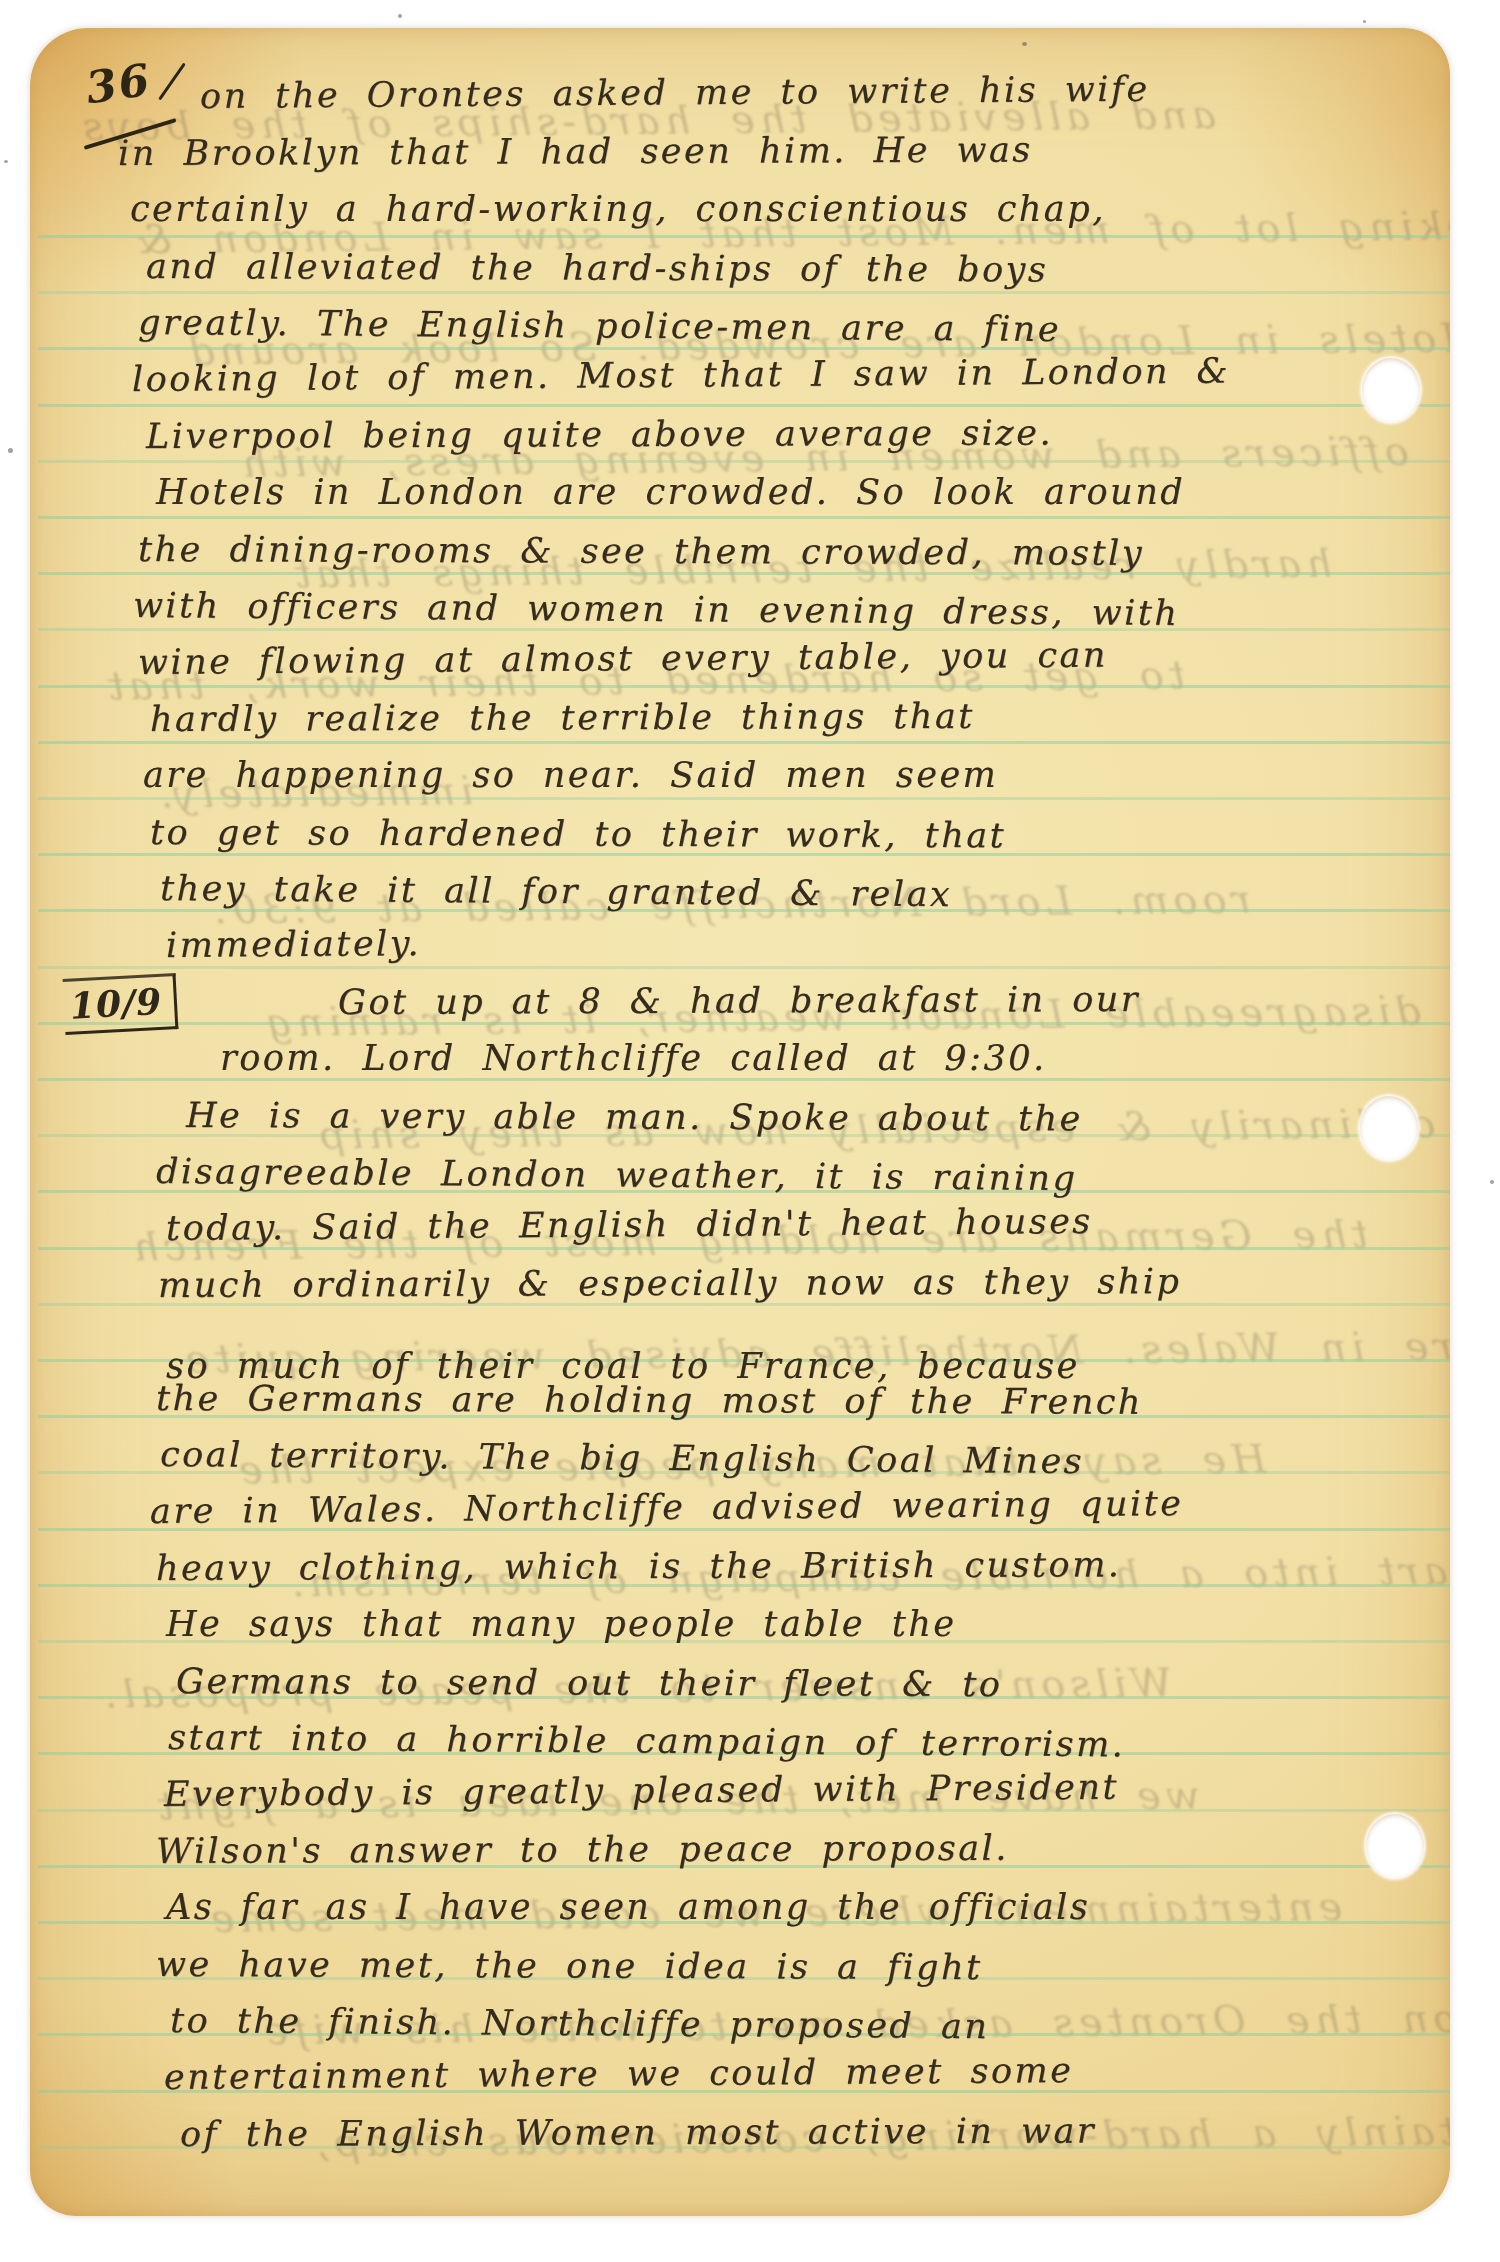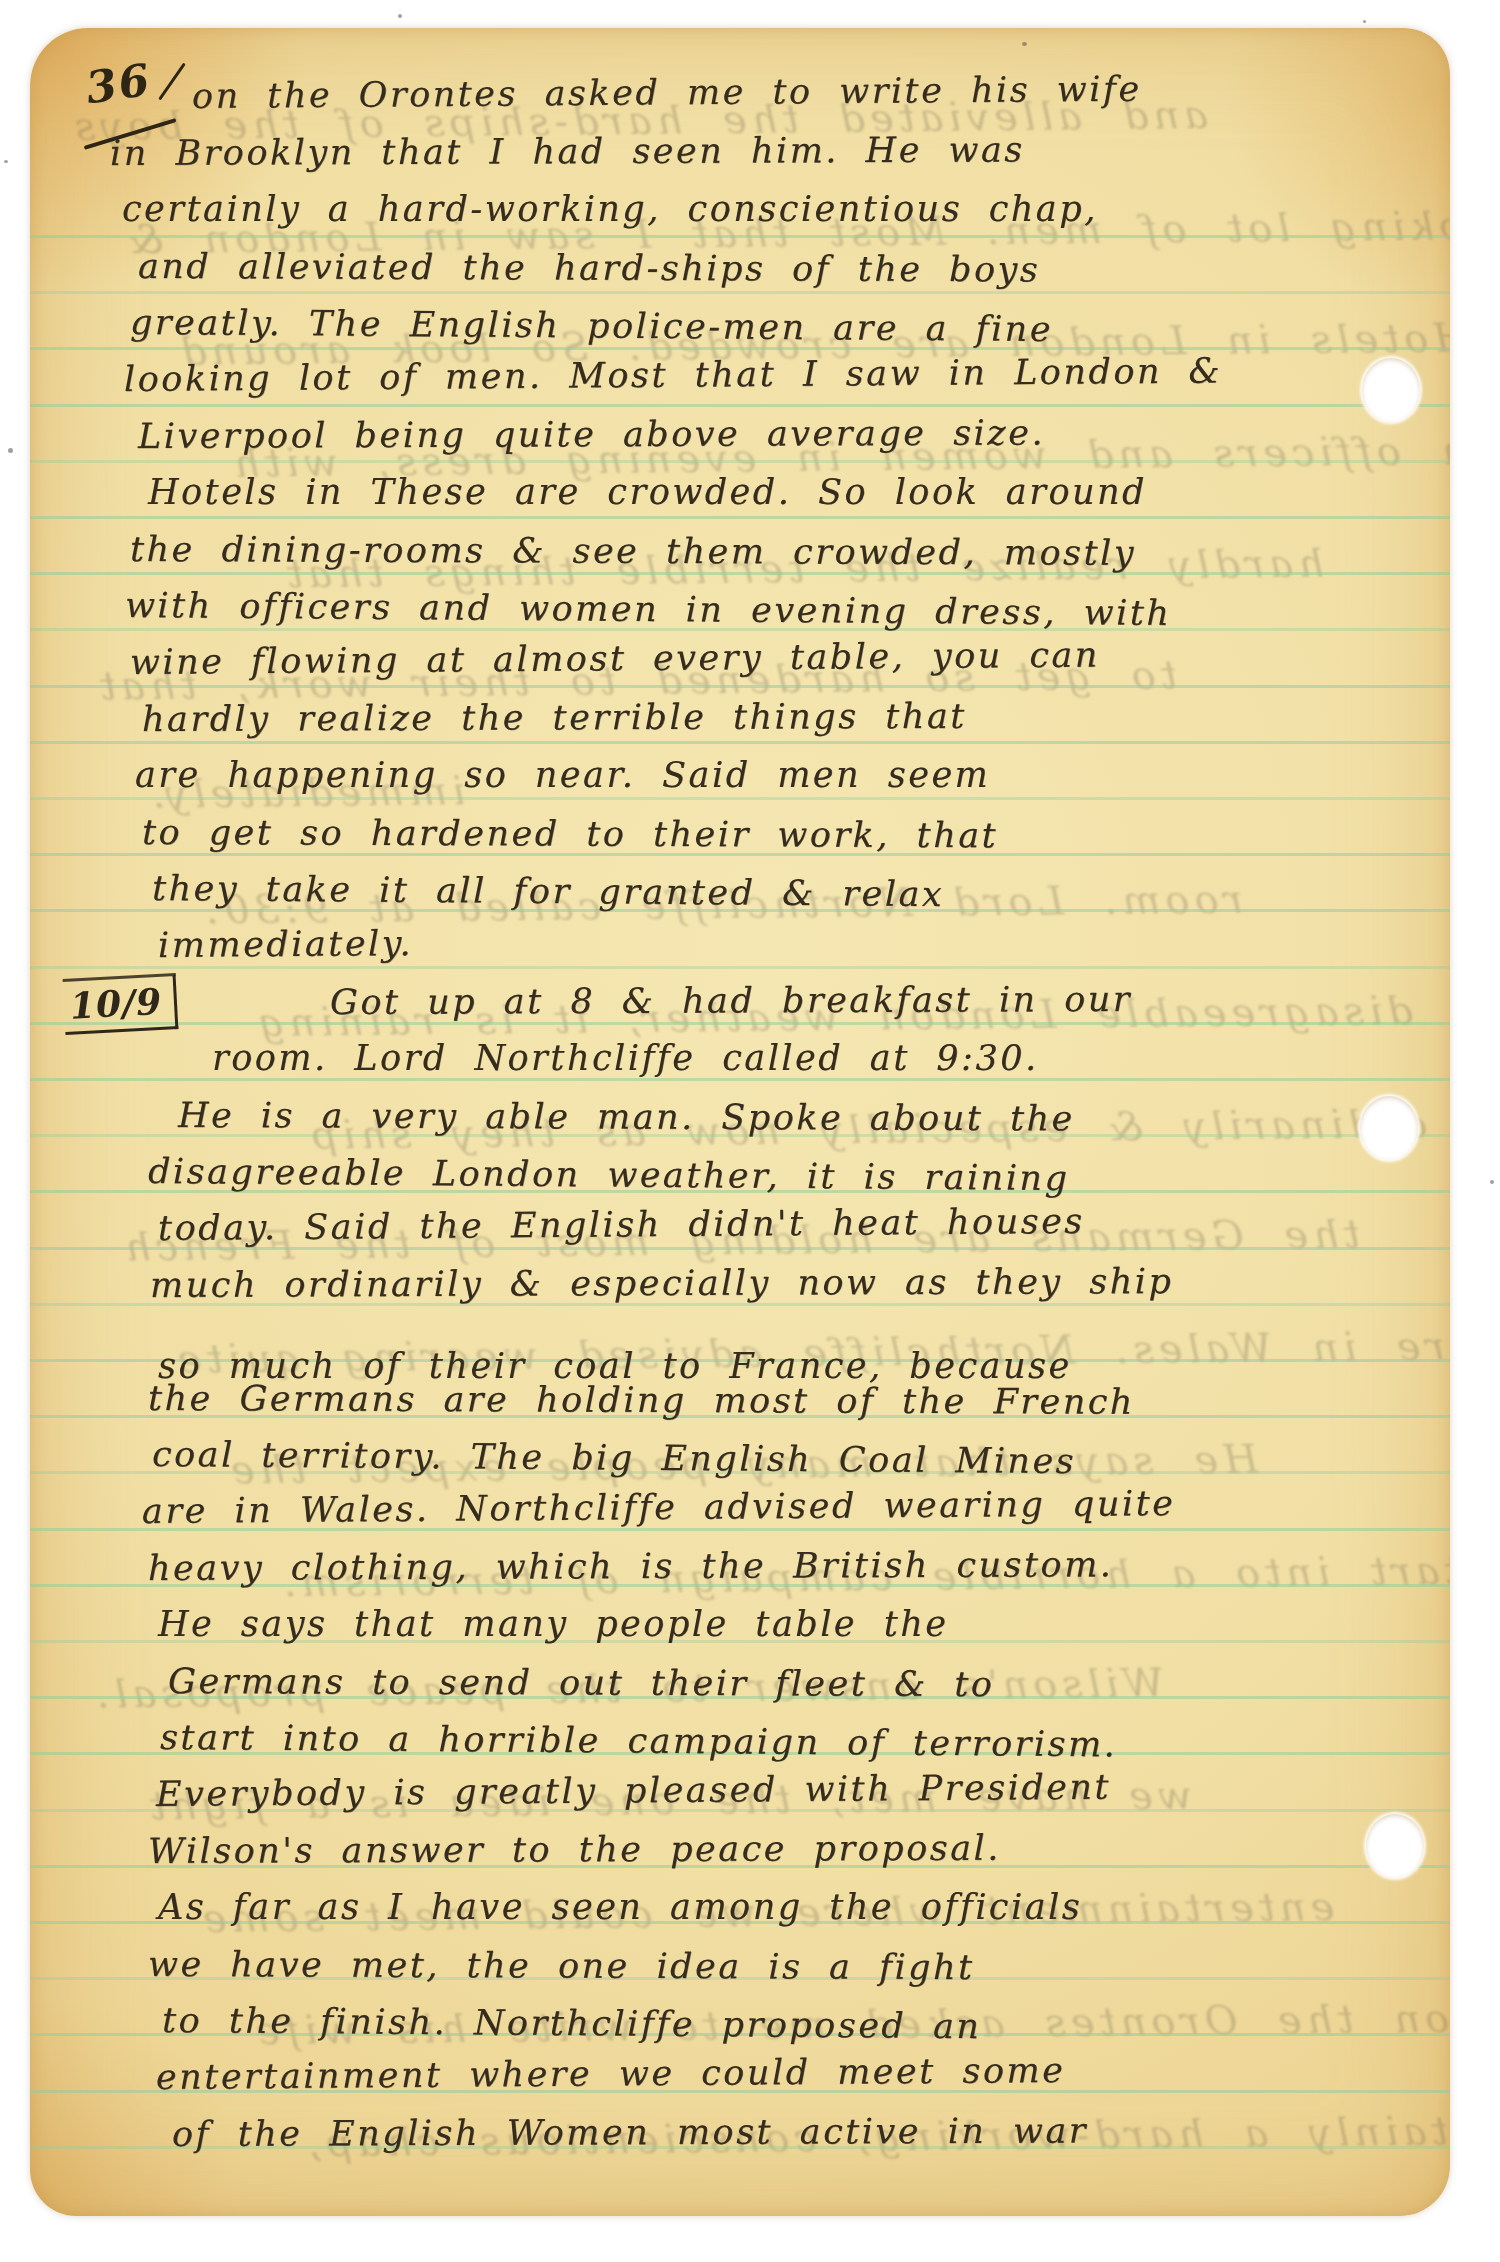--- a/index.html
+++ b/index.html
@@ -17,21 +17,21 @@
       inset 0 0 110px rgba(198,138,52,0.38),
       inset 0 0 16px rgba(170,115,40,0.28);
     overflow:hidden;
   }
   .rule{position:absolute;left:0;width:100%;height:3px;background:rgba(146,204,158,0.55);}
   .rule.faint{background:rgba(146,204,158,0.38);}
   .hole{
     position:absolute;width:58px;height:64px;border-radius:50%;background:#ffffff;
     box-shadow:0 0 3px 2px rgba(255,255,255,0.95), inset 0 2px 4px rgba(160,115,50,0.30);
   }
-  .ink-layer,.bleed-layer,.rules-layer{position:absolute;left:0;top:0;width:100%;height:100%;}
+  .ink-layer,.bleed-layer,.rules-layer{position:absolute;left:8px;top:0;width:100%;height:100%;}
   .hline{
     position:absolute;white-space:nowrap;
     font:italic 400 35px/56px "DejaVu Serif",serif;
     color:#352c1e;letter-spacing:2.5px;word-spacing:13px;
     transform-origin:left center;
     text-shadow:0.5px 0.4px 0.5px rgba(45,35,18,0.45);
   }
   .bline{
     position:absolute;white-space:nowrap;
     font:italic 400 40px/56px "DejaVu Serif",serif;
@@ -144,21 +144,21 @@
     <div class="date-box">10/9</div>
 
     <div class="ink-layer" id="ink-layer">
         <div class="hline" style="left: 162px; top: 40px; transform: rotate(-0.44deg);">on the Orontes asked me to write his wife</div>
         <div class="hline" style="left: 80px; top: 96.6px; transform: rotate(-0.22deg);">in Brooklyn that I had seen him. He was</div>
         <div class="hline" style="left: 92px; top: 153.2px; transform: rotate(0deg);">certainly a hard-working, conscientious chap,</div>
         <div class="hline" style="left: 108px; top: 209.8px; transform: rotate(0.22deg);">and alleviated the hard-ships of the boys</div>
         <div class="hline" style="left: 100px; top: 266.4px; transform: rotate(0.44deg);">greatly. The English police-men are a fine</div>
         <div class="hline" style="left: 94px; top: 323px; transform: rotate(-0.44deg);">looking lot of men. Most that I saw in London &amp;</div>
         <div class="hline" style="left: 108px; top: 379.6px; transform: rotate(-0.22deg);">Liverpool being quite above average size.</div>
-        <div class="hline" style="left: 118px; top: 436.2px; transform: rotate(0deg);">Hotels in These are crowded. So look around</div>
+        <div class="hline" style="left: 118px; top: 436.2px; transform: rotate(0deg);">Hotels in London are crowded. So look around</div>
         <div class="hline" style="left: 100px; top: 492.8px; transform: rotate(0.22deg);">the dining-rooms &amp; see them crowded, mostly</div>
         <div class="hline" style="left: 95px; top: 549.4px; transform: rotate(0.44deg);">with officers and women in evening dress, with</div>
         <div class="hline" style="left: 100px; top: 606px; transform: rotate(-0.44deg);">wine flowing at almost every table, you can</div>
         <div class="hline" style="left: 112px; top: 662.6px; transform: rotate(-0.22deg);">hardly realize the terrible things that</div>
         <div class="hline" style="left: 105px; top: 719.2px; transform: rotate(0deg);">are happening so near. Said men seem</div>
         <div class="hline" style="left: 112px; top: 775.8px; transform: rotate(0.22deg);">to get so hardened to their work, that</div>
         <div class="hline" style="left: 122px; top: 832.4px; transform: rotate(0.44deg);">they take it all for granted &amp; relax</div>
         <div class="hline" style="left: 128px; top: 889px; transform: rotate(-0.44deg);">immediately.</div>
         <div class="hline" style="left: 300px; top: 945.6px; transform: rotate(-0.22deg);">Got up at 8 &amp; had breakfast in our</div>
         <div class="hline" style="left: 182px; top: 1002.2px; transform: rotate(0deg);">room. Lord Northcliffe called at 9:30.</div>

